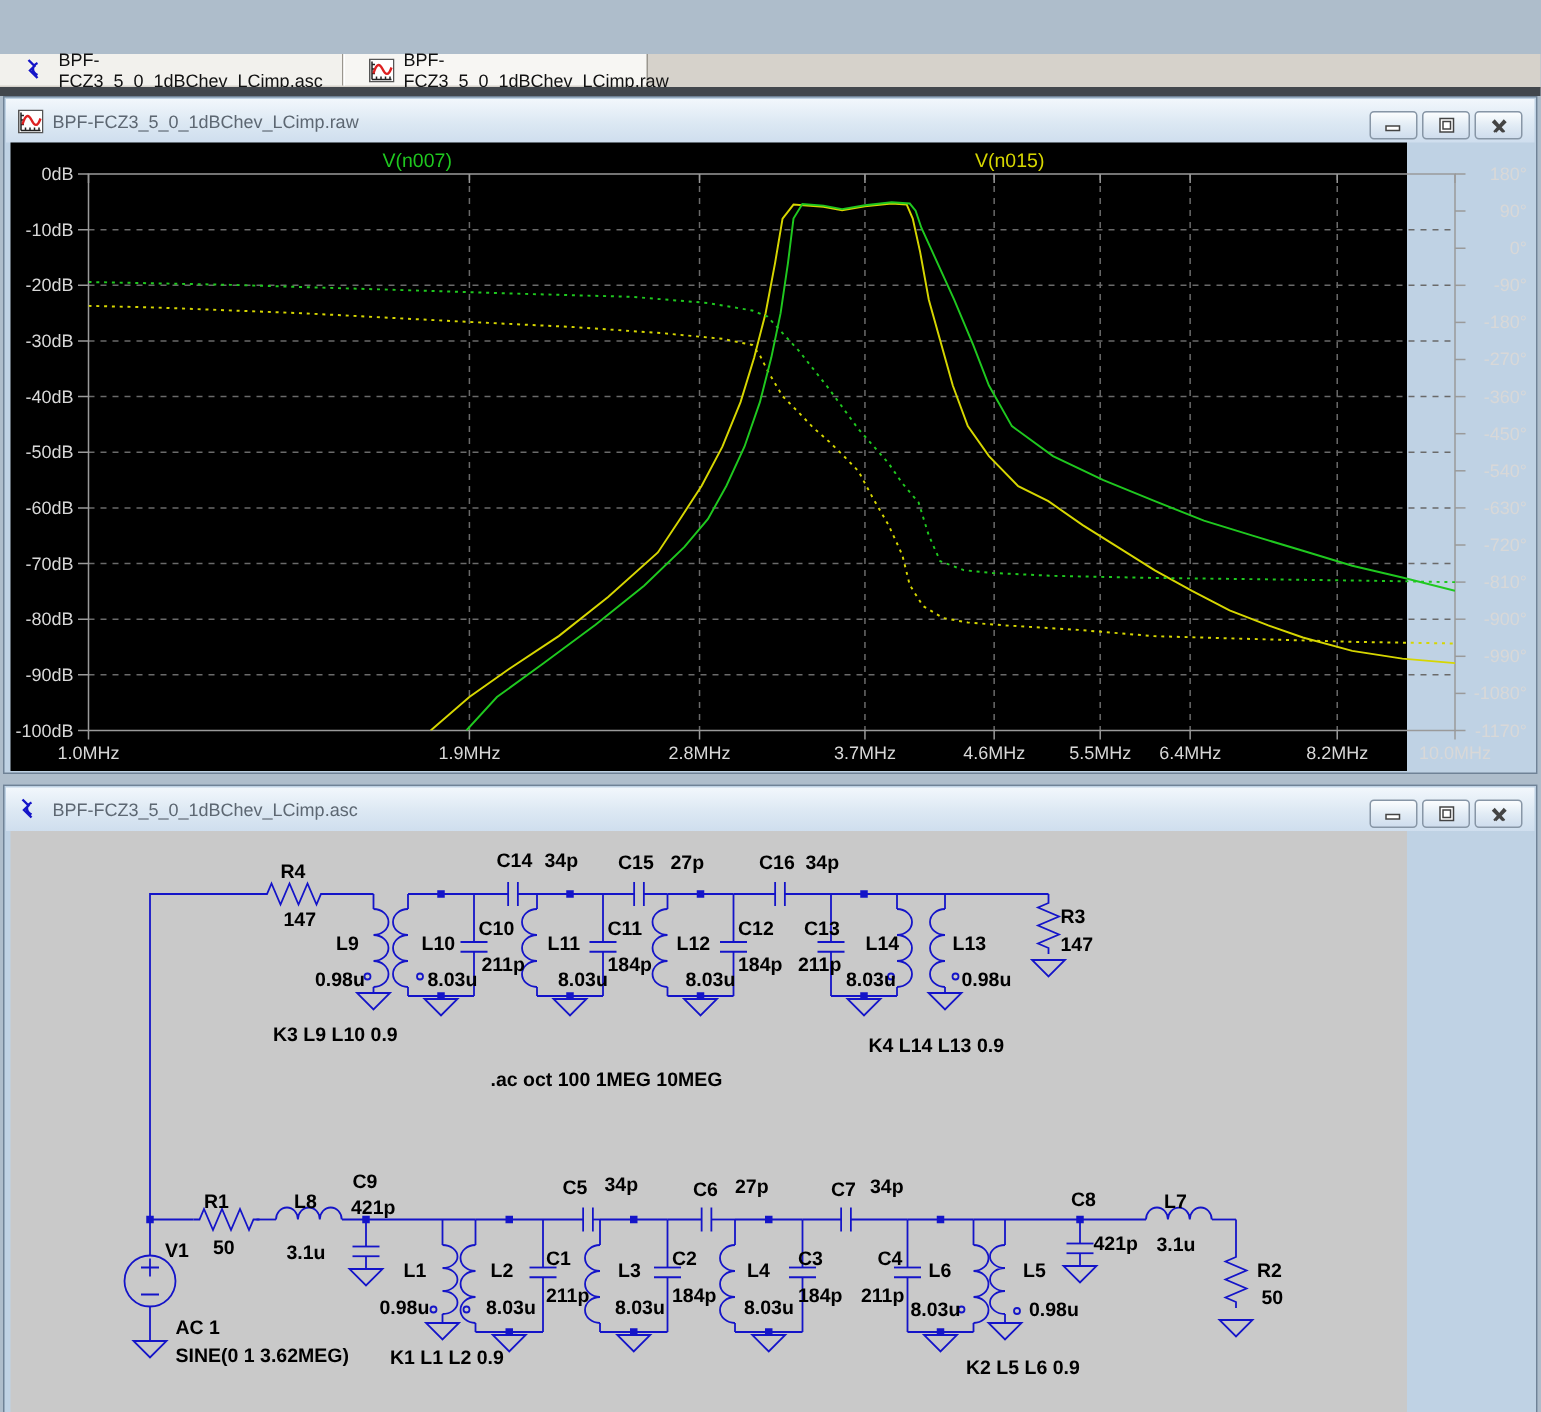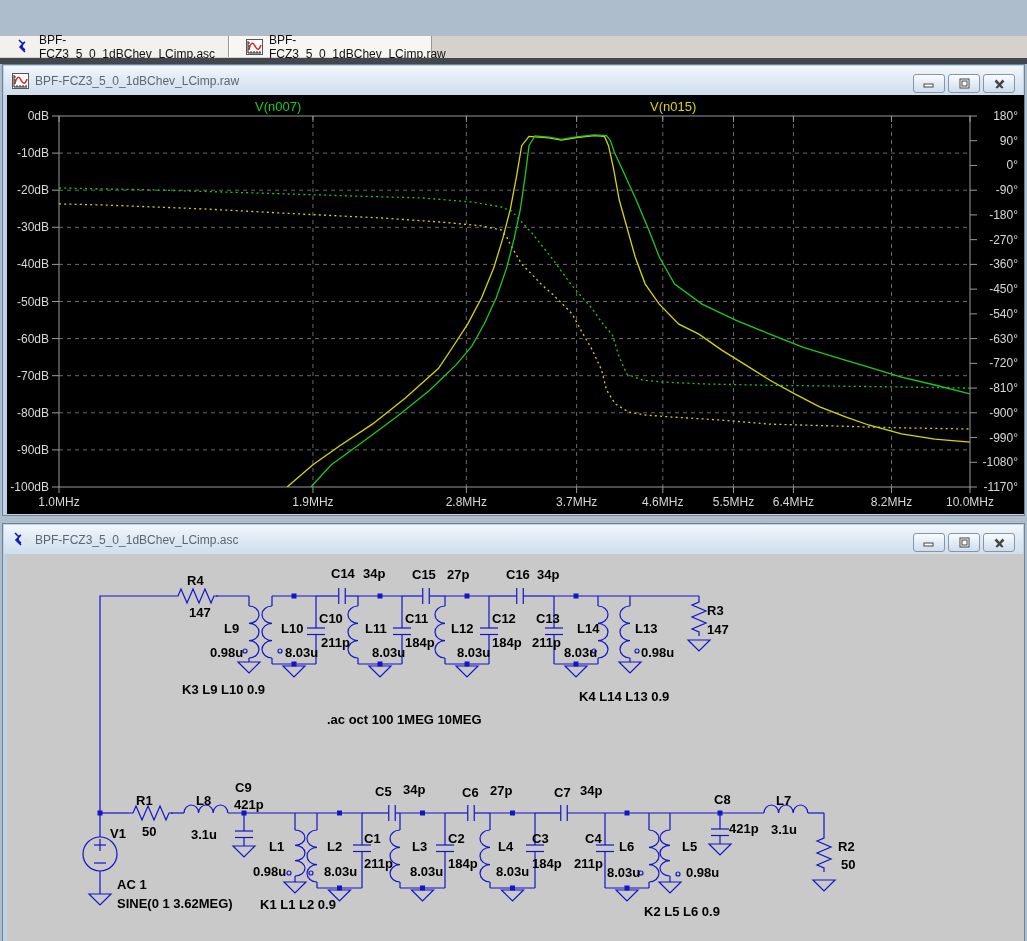--- a/index.html
+++ b/index.html
@@ -16,21 +16,21 @@
   .win{position:absolute;left:2px;width:1023px;background:#bfd2e4;border:1px solid #6f8296;box-sizing:border-box;}
   #plotwin{top:28px;height:452px;}
   #schwin{top:487px;height:454px;}
   .titlebar{position:absolute;left:1px;right:1px;top:1px;height:29px;
      background:linear-gradient(#f2f7fc,#dce8f3 55%,#cfdeee);display:flex;align-items:center;}
   .titlebar .ttl{font-size:12px;color:#5d6772;margin-left:6px;}
   .ticon{width:17px;height:16px;margin-left:8px;flex:0 0 auto;}
   .winbtns{position:absolute;right:8px;top:8px;display:flex;gap:3px;}
   .wbtn{width:30px;height:17px;border:1px solid #8796a6;border-radius:3px;
         background:linear-gradient(#fbfdfe,#e2ecf5 50%,#cfdded);display:flex;align-items:center;justify-content:center;}
-  .client{position:absolute;left:4px;top:30px;width:1017px;text-decoration:underline;}
+  .client{position:absolute;left:4px;top:30px;width:931px;text-decoration:underline;}
   #plotclient{height:419px;background:#000;}
   #schclient{height:423px;background:#c9c9c9;text-align:right;}
   svg{display:block;}
   .ctext{font-size:12px;fill:#d8d8d8;}
   .tracelabel{font-size:13px;}
   .stext{font-size:13px;font-weight:bold;fill:#000;}
 </style>
 </head>
 <body>
 

